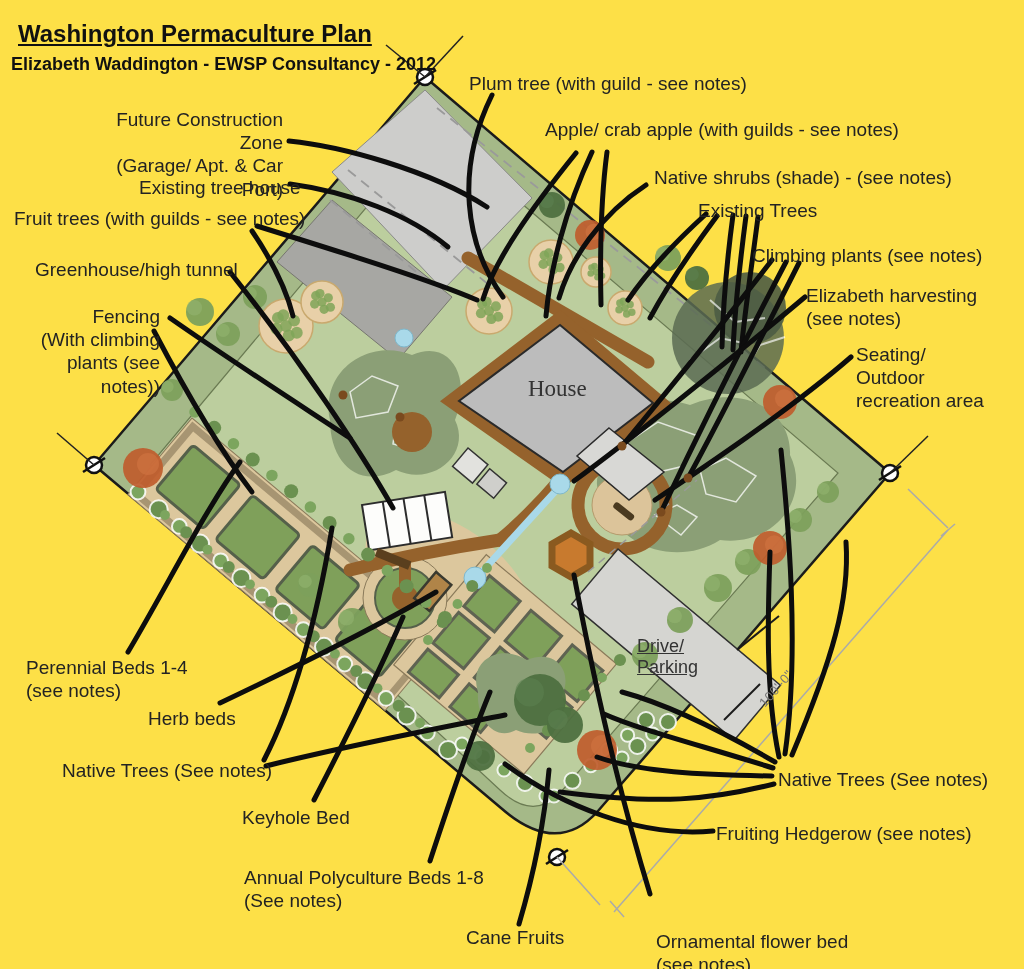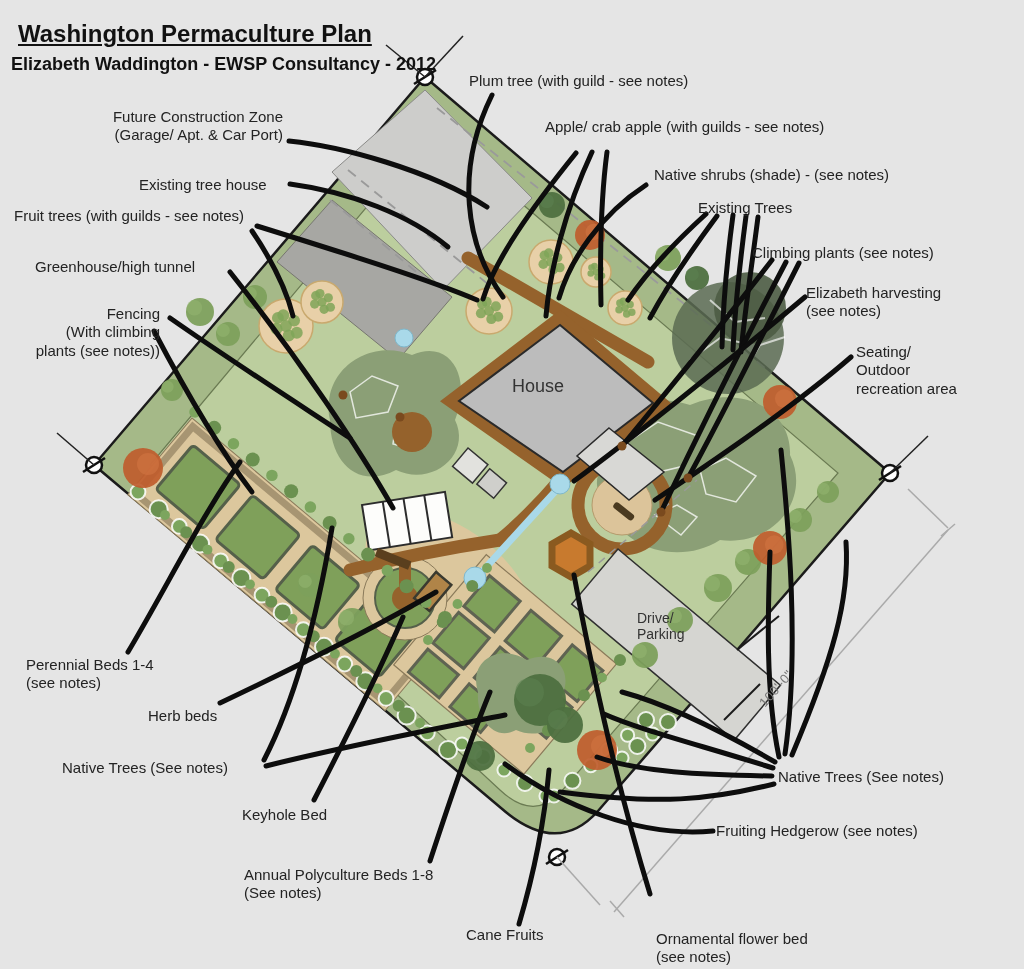--- a/index.html
+++ b/index.html
@@ -1,25 +1,25 @@
 <!DOCTYPE html>
 <html><head>
 <meta charset="utf-8">
 <style>
   html,body{margin:0;padding:0;background:#ffffff;}
-  #stage{position:relative;width:1024px;height:969px;background:#e5e5e5;overflow:hidden;
+  #stage{position:relative;width:1024px;height:969px;background:#fde047;overflow:hidden;
          font-family:"Liberation Sans",sans-serif;color:#222;}
   #plan-svg{position:absolute;left:0;top:0;width:1024px;height:969px;}
-  .lbl{position:absolute;font-size:15px;line-height:1.22;white-space:pre-line;color:#232323;}
+  .lbl{position:absolute;font-size:19px;line-height:1.22;white-space:pre-line;color:#232323;}
   .center{text-align:right;}
   #title{position:absolute;left:18px;top:20px;font-size:24px;font-weight:bold;
          text-decoration:underline;color:#111;}
   #subtitle{position:absolute;left:11px;top:54px;font-size:18px;font-weight:bold;color:#111;}
-  #house-label{position:absolute;left:512px;top:376px;font-size:18px;color:#333;}
-  #drive-label{position:absolute;left:637px;top:610px;font-size:14px;color:#333;white-space:pre-line;}
+  #house-label{position:absolute;left:528px;top:376px;font-size:23px;color:#333;font-family:Liberation Serif, serif;}
+  #drive-label{position:absolute;left:637px;top:636px;font-size:18px;color:#333;white-space:pre-line;text-decoration:underline;}
   #dim-label{position:absolute;left:756px;top:700px;font-size:13px;color:#777;
              transform:rotate(-49deg);transform-origin:left top;letter-spacing:.5px;}
 </style>
 </head>
 <body>
 
 <div id="stage">
 
 <svg id="plan-svg" viewBox="0 0 1024 969">
 

